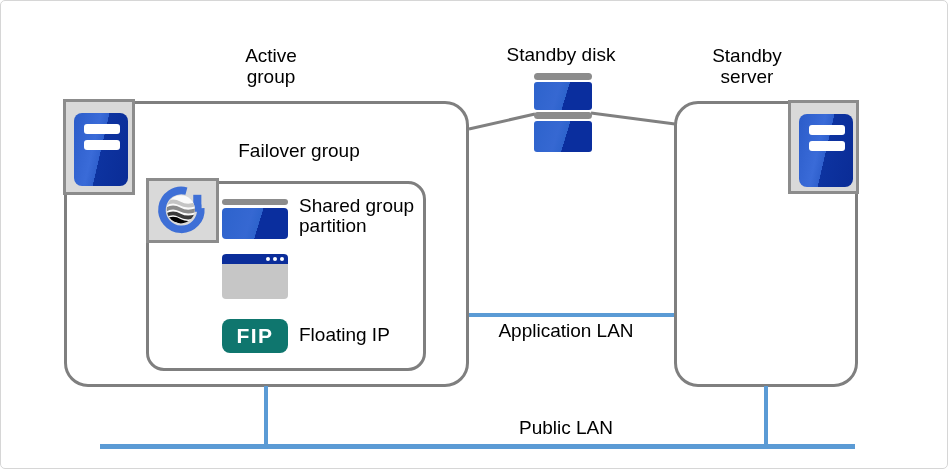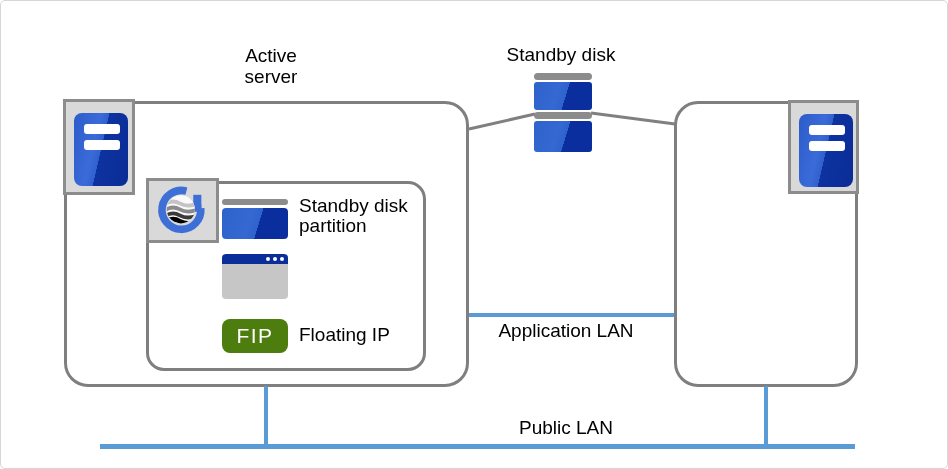--- a/index.html
+++ b/index.html
@@ -66,23 +66,23 @@
     position:relative; height:10px; border-radius:4px 4px 0 0; background:#0b2d9a;
   }
   .app-dot {
     position:absolute; top:3px; width:4px; height:4px; border-radius:50%; background:#fff;
   }
   .app-dot.d1 { right:18px; } .app-dot.d2 { right:11px; } .app-dot.d3 { right:4px; }
   .app-body { height:35px; border-radius:0 0 4px 4px; background:#c6c6c6; }
 
   .fip-badge {
     position:absolute; left:221px; top:318px; width:66px; height:34px;
-    border-radius:8px; background:#4d7c0f;
+    border-radius:8px; background:#0f766e;
     display:flex; align-items:center; justify-content:center;
-    color:#fff; font-size:21px; letter-spacing:1.5px; font-weight:400;
+    color:#fff; font-size:21px; letter-spacing:1.5px; font-weight:700;
   }
 
   .item-lbl { text-align:left; left:298px; width:125px; line-height:20px; }
   .item-lbl.l0 { top:195px; }
   .item-lbl.l1 { top:265px; }
   .item-lbl.l2 { top:324px; }
 
   .lan { position:absolute; background:#5b9bd5; }
   .lan-interconnect { left:468px; top:312px; width:205px; height:4px; }
   .lan-public      { left:99px;  top:443px; width:755px; height:5px; }
@@ -90,22 +90,23 @@
   .lan-drop-standby{ left:763px; top:385px; width:4px;  height:60px; }
 
   .connectors { position:absolute; left:0; top:0; width:948px; height:469px; pointer-events:none; }
   .logo-svg { display:block; }
 </style>
 </head>
 <body>
 
 <div class="canvas">
 
-  <div class="lbl lbl-active">Active server</div>
+  <div class="lbl lbl-active">Active group</div>
   <div class="lbl lbl-shared-disk">Standby disk</div>
+  <div class="lbl lbl-standby">Standby server</div>
 
   <div class="outline-box box-active"></div>
   <div class="outline-box box-standby"></div>
 
   <svg class="connectors" viewBox="0 0 948 469">
     <line x1="468" y1="128" x2="534" y2="113" stroke="#808080" stroke-width="3"></line>
     <line x1="590" y1="112" x2="674" y2="123" stroke="#808080" stroke-width="3"></line>
   </svg>
 
   <div class="lan lan-interconnect"></div>
@@ -128,20 +129,21 @@
       <div class="server-bar b2"></div>
     </div>
   </div>
   <div class="icon-panel panel-standby-server">
     <div class="server-tower">
       <div class="server-bar b1"></div>
       <div class="server-bar b2"></div>
     </div>
   </div>
 
+  <div class="lbl lbl-failover">Failover group</div>
   <div class="outline-box box-failover"></div>
 
   <div class="icon-panel panel-logo">
     <svg class="logo-svg" width="58" height="54" viewBox="0 0 100 100">
       <path d="M 82.9 44.9 A 36 36 0 1 1 56.3 13.2" fill="none" stroke="#3e6fd6" stroke-width="14"></path>
       <rect x="56" y="38" width="28" height="13" fill="#3e6fd6"></rect>
       <rect x="69" y="20" width="15" height="31" fill="#3e6fd6"></rect>
       <circle cx="46" cy="47" r="26" fill="#fafafa"></circle>
       <clipPath id="globe-clip">
           <circle cx="46" cy="47" r="26"></circle>
@@ -152,21 +154,21 @@
         <path d="M 16 60 Q 30 50 44 58 T 78 58" stroke="#3a3a3a" stroke-width="7"></path>
         <path d="M 16 71 Q 30 61 44 69 T 78 69" stroke="#000000" stroke-width="9"></path>
       </g>
     </svg>
   </div>
 
   <div class="item-icon" style="top:198px">
     <div class="part-cap"></div>
     <div class="part-body"></div>
   </div>
-  <div class="lbl item-lbl l0">Standby disk partition</div>
+  <div class="lbl item-lbl l0">Shared group partition</div>
 
   <div class="item-icon" style="top:253px">
     <div class="app-titlebar">
       <span class="app-dot d1"></span>
       <span class="app-dot d2"></span>
       <span class="app-dot d3"></span>
     </div>
     <div class="app-body"></div>
   </div>
 

